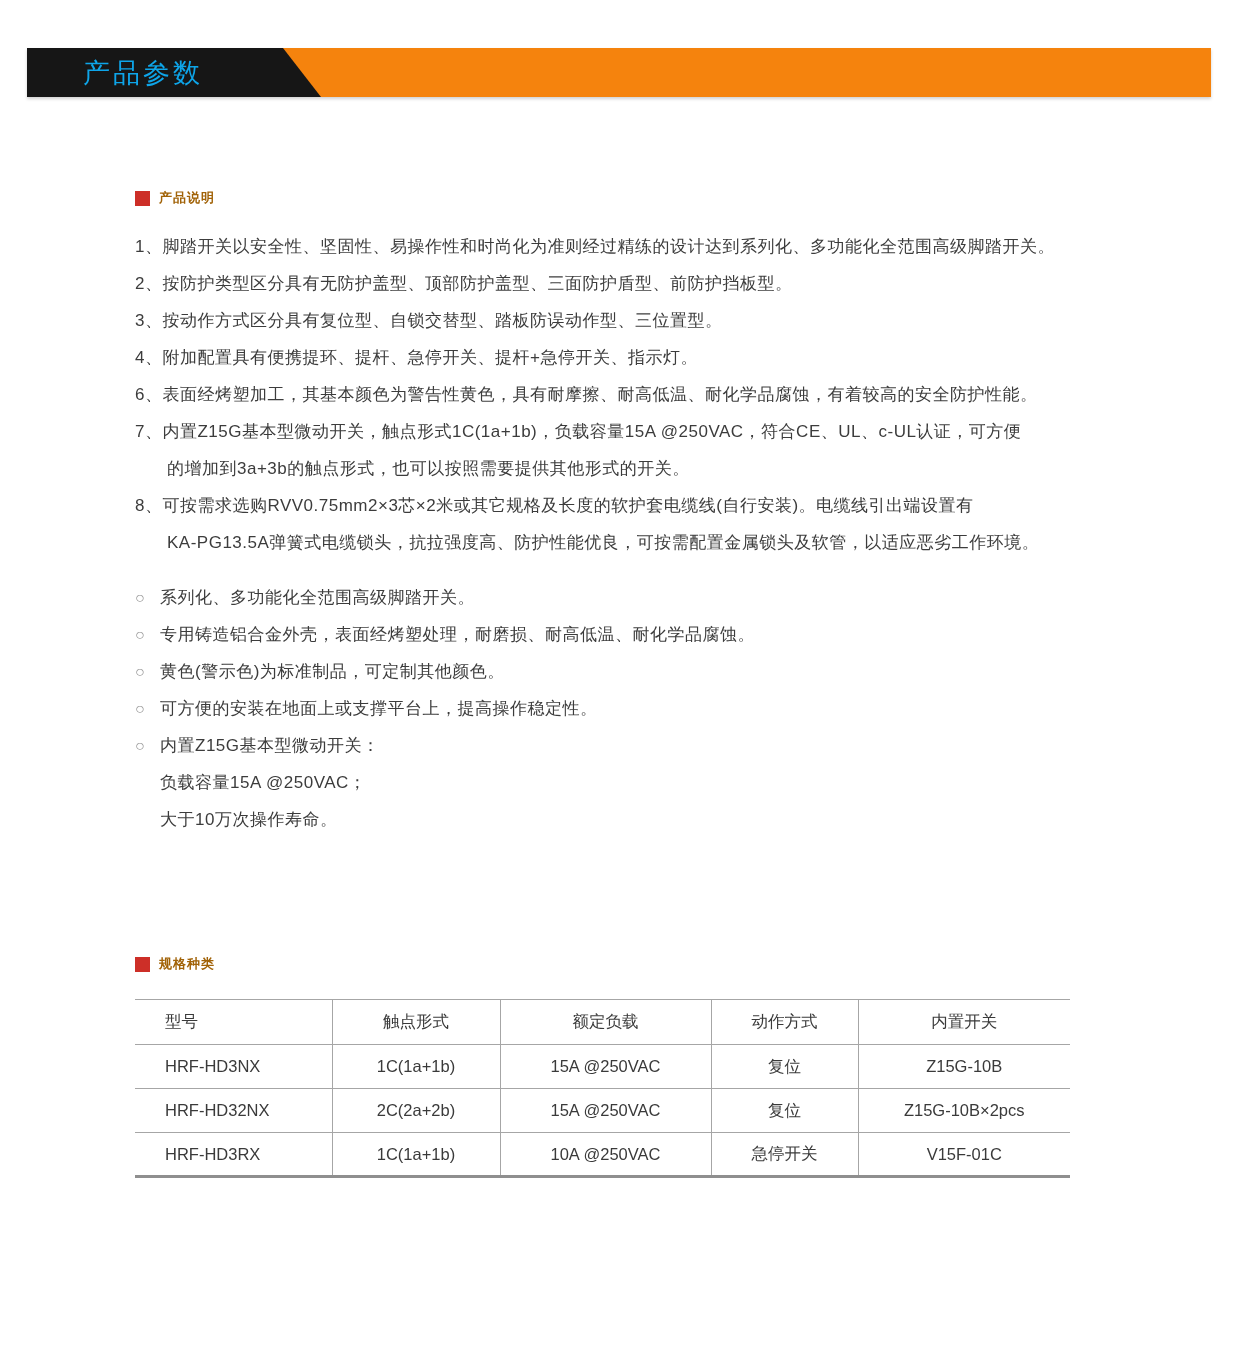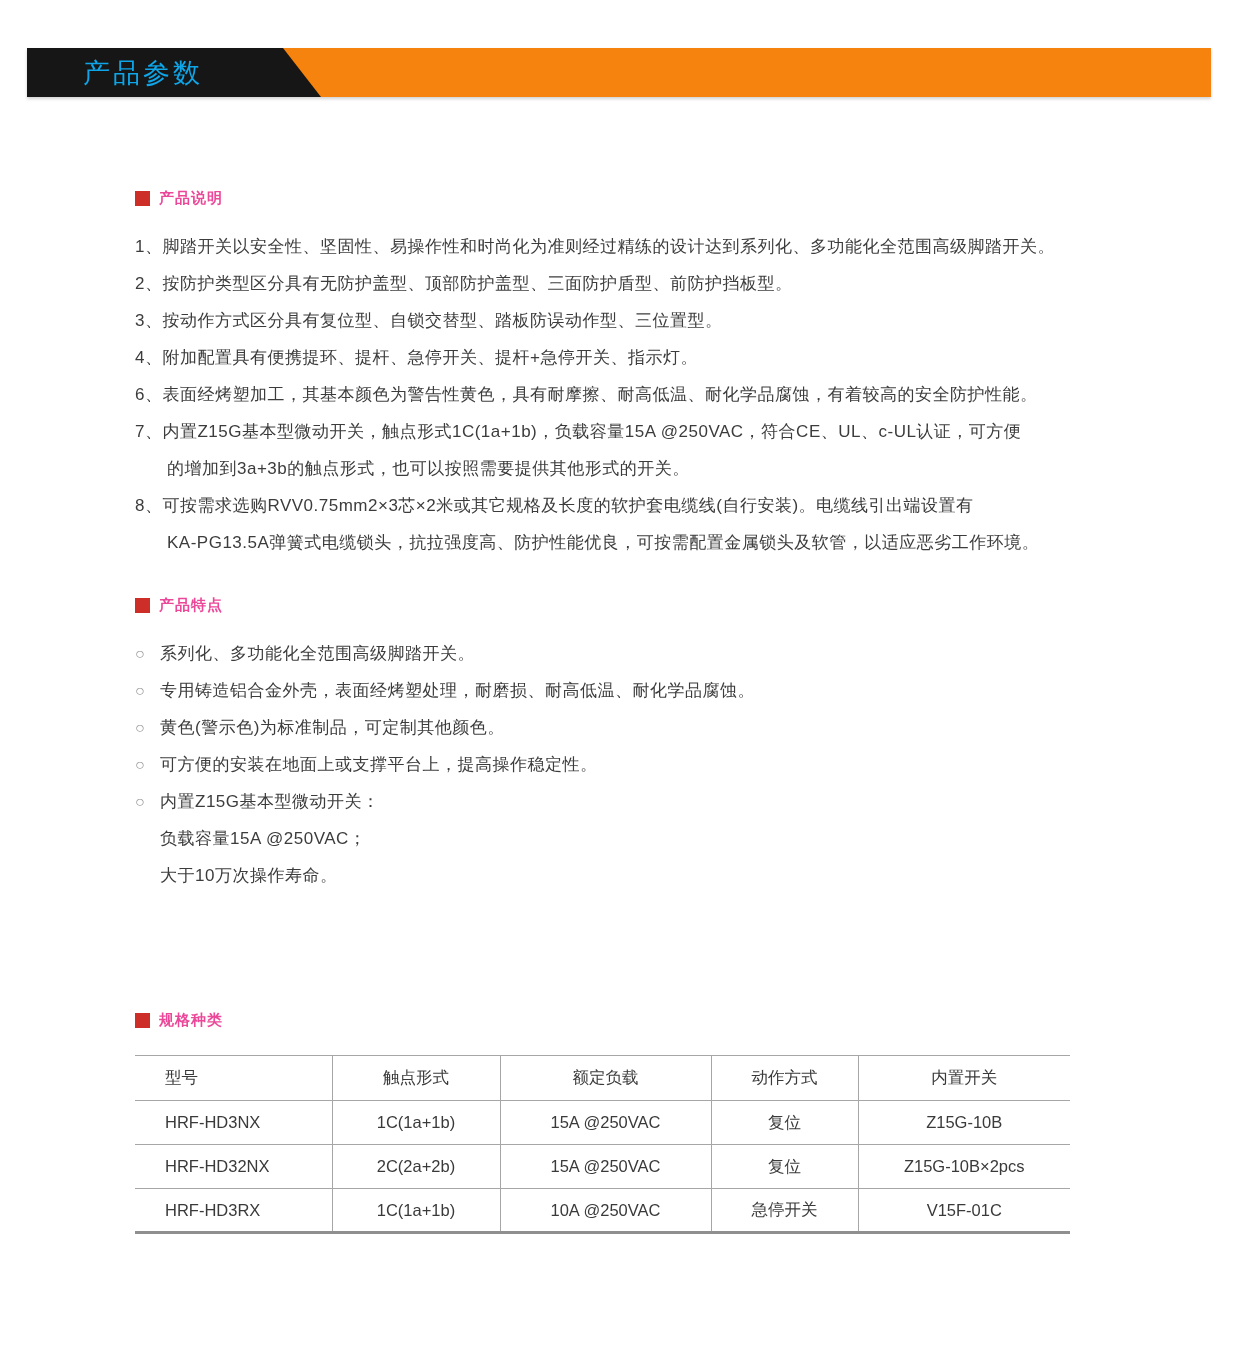--- a/index.html
+++ b/index.html
@@ -30,21 +30,21 @@
     width:928px; height:100%;
     background:#F5830D;
     clip-path:polygon(0 0, 100% 0, 100% 100%, 38px 100%);
   }
 
   
   .content { position:absolute; left:135px; top:0; width:1000px; }
 
   .sec-title {
     display:flex; align-items:center; height:24px;
-    color:#ec4899; font-size:15px; font-weight:bold; letter-spacing:1px;
+    color:#a16207; font-size:13px; font-weight:bold; letter-spacing:1px;
   }
   .sec-marker {
     width:15px; height:15px; background:#CD2F28;
     display:inline-block; margin-right:9px; flex:0 0 auto;
   }
   .sec-title-desc  { margin-top:186px; }
   .sec-title-feat  { margin-top:32px; }
   .sec-title-spec  { margin-top:114px; }
 
   .desc-list { margin-top:18px; }
@@ -98,24 +98,20 @@
       <div class="desc-item">2、按防护类型区分具有无防护盖型、顶部防护盖型、三面防护盾型、前防护挡板型。</div>
       <div class="desc-item">3、按动作方式区分具有复位型、自锁交替型、踏板防误动作型、三位置型。</div>
       <div class="desc-item">4、附加配置具有便携提环、提杆、急停开关、提杆+急停开关、指示灯。</div>
       <div class="desc-item">6、表面经烤塑加工，其基本颜色为警告性黄色，具有耐摩擦、耐高低温、耐化学品腐蚀，有着较高的安全防护性能。</div>
       <div class="desc-item">7、内置Z15G基本型微动开关，触点形式1C(1a+1b)，负载容量15A @250VAC，符合CE、UL、c-UL认证，可方便
 的增加到3a+3b的触点形式，也可以按照需要提供其他形式的开关。</div>
       <div class="desc-item">8、可按需求选购RVV0.75mm2×3芯×2米或其它规格及长度的软护套电缆线(自行安装)。电缆线引出端设置有
 KA-PG13.5A弹簧式电缆锁头，抗拉强度高、防护性能优良，可按需配置金属锁头及软管，以适应恶劣工作环境。</div>
     </div>
 
-    <div class="sec-title sec-title-feat">
-      <span class="sec-marker"></span>
-      <span>产品特点</span>
-    </div>
     <div class="feat-list">
       <div class="feat-item">
         <span class="feat-bullet">○</span>
         <span>系列化、多功能化全范围高级脚踏开关。</span>
       </div>
       <div class="feat-item">
         <span class="feat-bullet">○</span>
         <span>专用铸造铝合金外壳，表面经烤塑处理，耐磨损、耐高低温、耐化学品腐蚀。</span>
       </div>
       <div class="feat-item">

